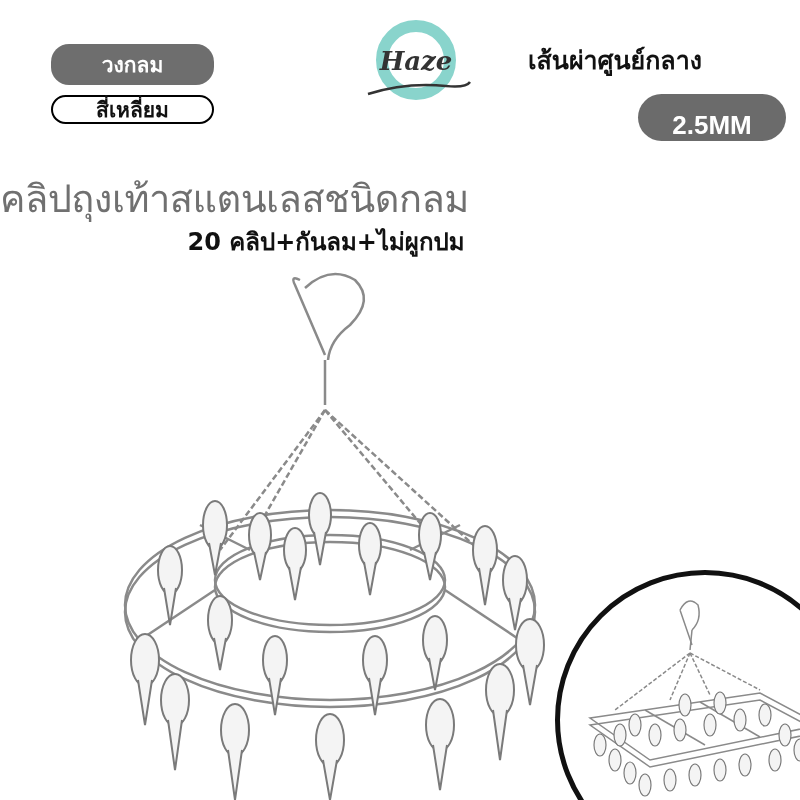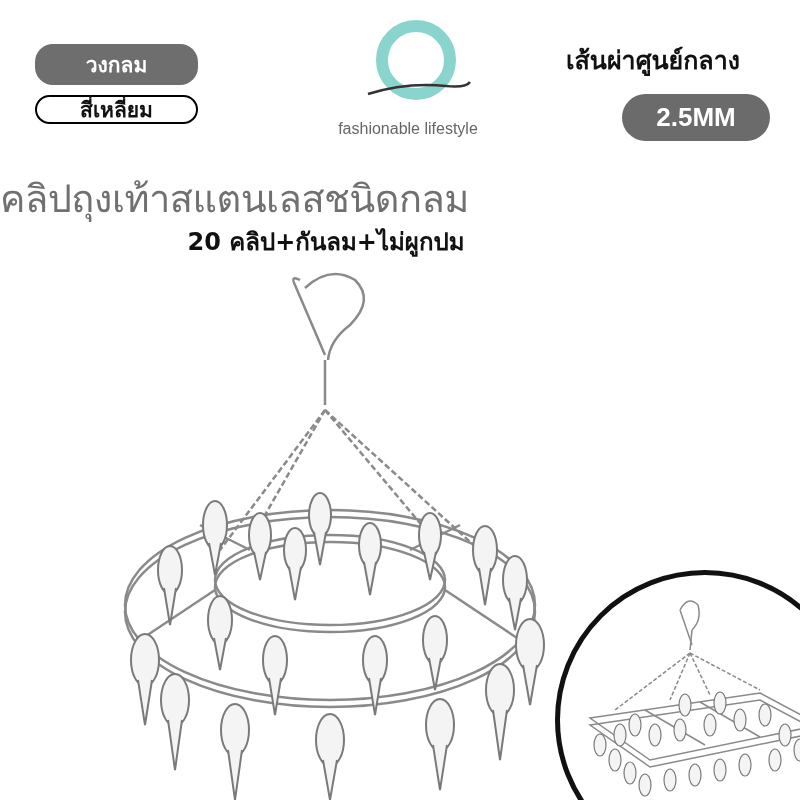--- a/index.html
+++ b/index.html
@@ -1,29 +1,29 @@
 <!DOCTYPE html>
 <html><head>
 <meta charset="utf-8">
 <style>
   html, body { margin:0; padding:0; background:#ffffff; }
   body { width:800px; height:800px; position:relative; overflow:hidden;
          font-family:"DejaVu Sans","Liberation Sans",sans-serif; }
 
   .pill { position:absolute; border-radius:18px; display:flex;
           align-items:center; justify-content:center; font-weight:bold;
-          box-sizing:border-box; }
+          box-sizing:border-box;margin-left:16px; }
   #pill-round { left:35px; top:44px; width:163px; height:41px; background:#6e6e6e;
                 color:#ffffff; font-size:21px; }
   #pill-square { left:35px; top:95px; width:163px; height:29px; background:#ffffff;
                  border:2.5px solid #000; color:#111; font-size:21px; }
-  #center-title { position:absolute; left:528px; top:40px; width:250px; text-align:center;
+  #center-title { position:absolute; left:528px; top:40px; width:250px; 
                   font-size:25px; font-weight:bold; color:#111;font-family:Liberation Mono, monospace; }
   #size-pill { left:622px; top:94px; width:148px; height:47px; background:#6b6b6b;
-               color:#fff; font-size:26px; font-family:"Liberation Sans",sans-serif; border-radius:24px; }
+               color:#fff; font-size:26px; font-family:"Liberation Sans",sans-serif; border-radius:24px;align-items:flex-end; }
 
   #logo { position:absolute; left:318px; top:10px; width:180px; height:140px; }
   #logo-circle { position:absolute; left:58px; top:10px; width:80px; height:80px;
                  border-radius:50%; border:12px solid #7ccfc6; box-sizing:border-box; opacity:0.9; }
   #logo-word { position:absolute; left:38px; top:36px; width:120px; text-align:center;
                font-family:"DejaVu Serif",serif; font-style:italic; font-weight:bold;
                font-size:26px; color:#333; }
   #logo-swoosh { position:absolute; left:48px; top:68px; }
   #logo-tag { position:absolute; left:0; top:110px; width:180px; text-align:center;
               font-family:"Liberation Sans",sans-serif; font-size:16px; color:#666; }
@@ -43,24 +43,24 @@
 
 <div id="pill-round" class="pill">
   <span>วงกลม</span>
 </div>
 <div id="pill-square" class="pill">
   <span>สี่เหลี่ยม</span>
 </div>
 
 <div id="logo">
   <div id="logo-circle"></div>
+  <div id="logo-word">Haze</div>
   <svg id="logo-swoosh" width="110" height="20">
     <path d="M2 16 Q40 4 80 8 Q100 10 104 4" stroke="#333" stroke-width="2.5" fill="none"></path>
   </svg>
-  <div id="logo-tag">fashionable lifestyle</div>
 </div>
 
 <div id="center-title">เส้นผ่าศูนย์กลาง</div>
 <div id="size-pill" class="pill">
   <span>2.5MM</span>
 </div>
 
 <div id="headline">คลิปถุงเท้าสแตนเลสชนิดกลม</div>
 <div id="subheadline">20  คลิป+กันลม+ไม่ผูกปม</div>
 

